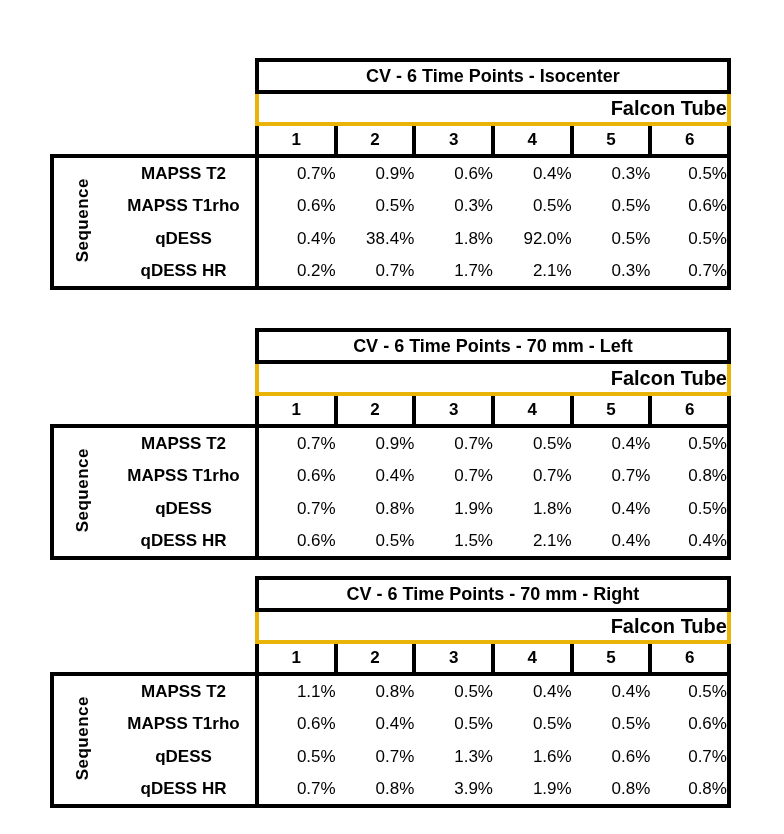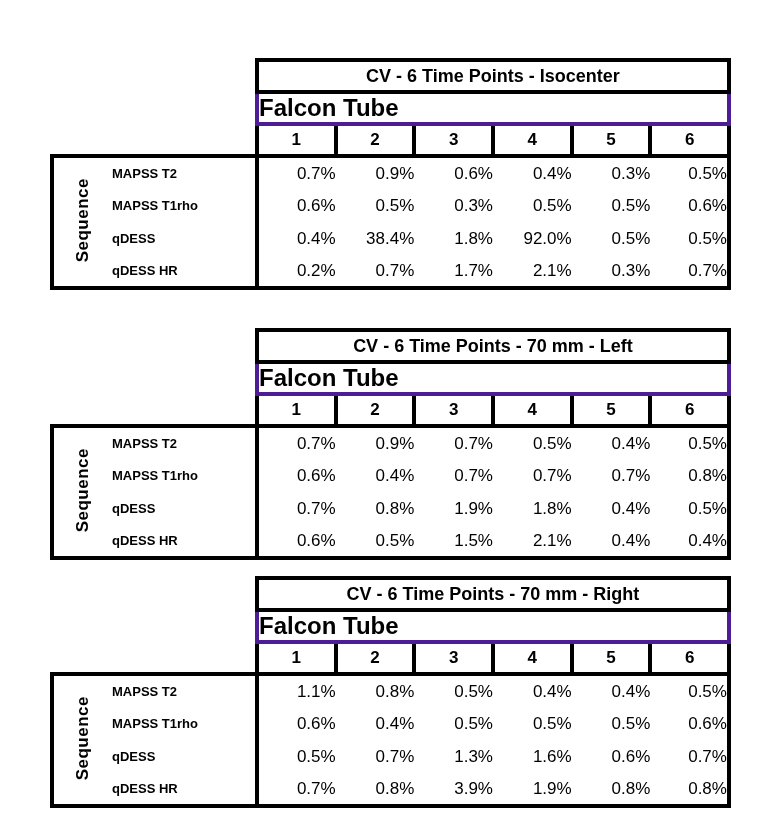--- a/index.html
+++ b/index.html
@@ -20,41 +20,41 @@
 
   col.c-seq   { width: 60px; }
   col.c-label { width: 145px; }
   col.c-d     { width: 78.66px; }
 
   tr.hrow { height: 32px; }
   tr.brow { height: 33px; }
 
   .blank  { border: none; background: transparent; }
   .title  { border: 4px solid #000; font-weight: bold; font-size: 18px; text-align: center; }
-  .falcon { border: 4px solid #4c1d95; font-weight: bold; font-size: 24px; text-align: left; }
+  .falcon { border: 4px solid #eab308; font-weight: bold; font-size: 20px; text-align: right; }
   .num    { border: 4px solid #000; font-weight: bold; font-size: 17px; text-align: center; }
 
   .seq {
     border-left: 4px solid #000;
     border-top: 4px solid #000;
     border-bottom: 4px solid #000;
     text-align: center;
   }
   .seq-text {
     display: inline-block;
     writing-mode: vertical-rl;
     transform: rotate(180deg);
     font-weight: bold;
     font-size: 17px;
     letter-spacing: 0.5px;
   }
   .rlabel {
     font-weight: bold;
-    font-size: 13px;
-    text-align: left;
+    font-size: 17px;
+    text-align: center;
     padding-left: 5px;
     border-right: 4px solid #000;
     white-space: nowrap;
   }
   .val {
     font-size: 17px;
     font-weight: normal;
     text-align: right;
     padding-right: 6px;
     white-space: nowrap;

